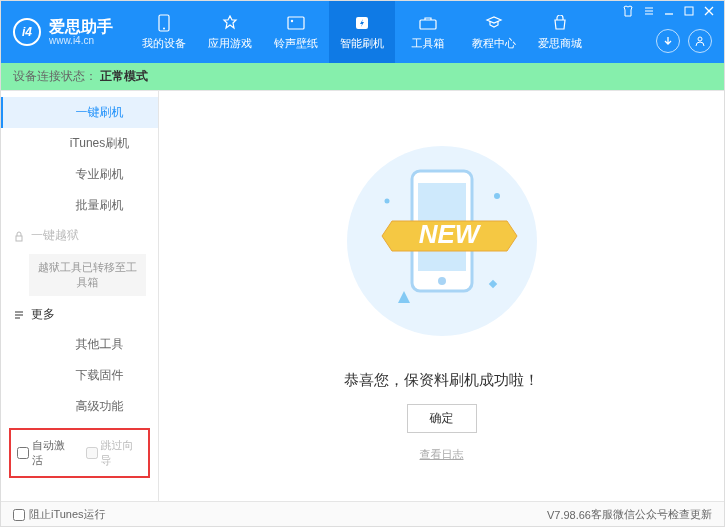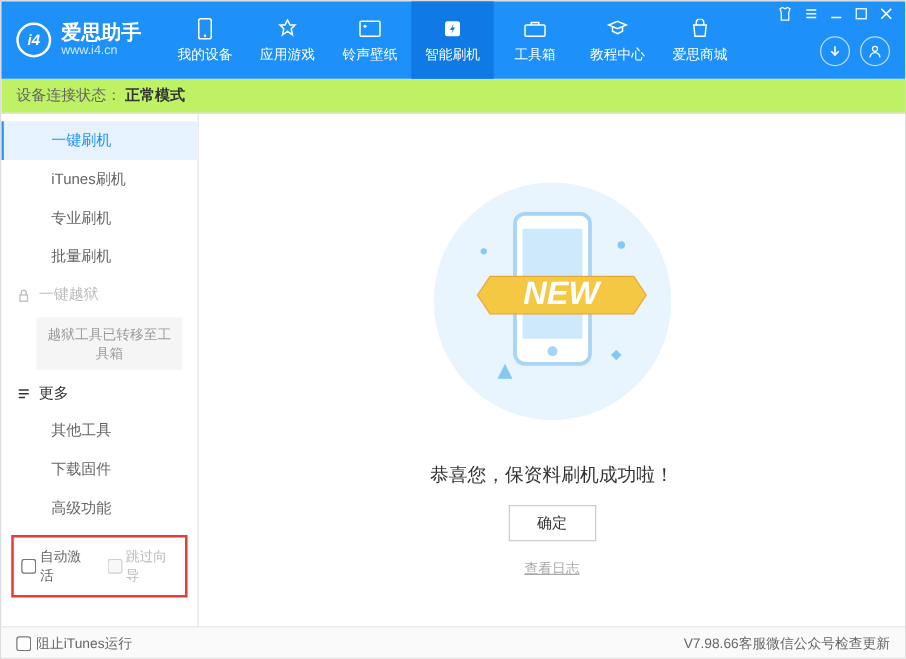--- a/index.html
+++ b/index.html
@@ -9,26 +9,26 @@
 .logo-circle { width: 28px; height: 28px; border: 2px solid #fff; border-radius: 50%; display: flex; align-items: center; justify-content: center; margin-right: 8px; }
 .logo-text { color: #fff; font-size: 16px; font-weight: bold; line-height: 1.1; }
 .logo-sub { color: #d0e8ff; font-size: 10px; }
 .nav { display: flex; height: 100%; }
 .nav-item { width: 66px; display: flex; flex-direction: column; align-items: center; justify-content: center; color: #fff; cursor: pointer; font-size: 11px; gap: 3px; }
 .nav-item.active { background: #0F7AE5; }
 .nav-icon { width: 20px; height: 20px; display: flex; align-items: center; justify-content: center; }
 .header-right { position: absolute; right: 10px; top: 4px; display: flex; gap: 10px; color: #fff; font-size: 11px; align-items: center; }
 .header-circles { position: absolute; right: 12px; bottom: 10px; display: flex; gap: 8px; }
 .circ-btn { width: 24px; height: 24px; border: 1.5px solid rgba(255,255,255,0.7); border-radius: 50%; display: flex; align-items: center; justify-content: center; color: #fff; cursor: pointer; }
-.status-bar { height: 28px; background: #bef264; display: flex; align-items: center; padding: 0 12px; font-size: 12px; color: #666; border-bottom: 1px solid #e5e5e5; }
+.status-bar { height: 28px; background: #86efac; display: flex; align-items: center; padding: 0 12px; font-size: 12px; color: #666; border-bottom: 1px solid #e5e5e5; }
 .status-bar b { color: #333; font-weight: bold; margin-left: 3px; }
 .body-area { display: flex; height: 410px; }
 .sidebar { width: 158px; border-right: 1px solid #e5e5e5; padding-top: 6px; overflow-y: auto; }
 .side-header { display: flex; align-items: center; padding: 6px 12px; color: #333; font-size: 12px; gap: 6px; }
-.side-item { padding: 7px 0 7px 40px; color: #666; font-size: 12px; cursor: pointer; }
+.side-item { padding: 7px 0 7px 40px; color: #666; font-size: 12px; cursor: pointer; text-align: center; }
 .side-item.active { background: #E6F2FE; color: #1E90FA; border-left: 2px solid #1E90FA; padding-left: 38px; }
 .side-note { margin: 4px 12px 4px 28px; padding: 6px; background: #f5f5f5; color: #999; font-size: 11px; text-align: center; }
 .checkbox-row { margin: 6px 8px; padding: 8px 6px; border: 2px solid #E93A3A; display: flex; gap: 12px; }
 .cb { display: flex; align-items: center; gap: 3px; font-size: 11px; color: #666; cursor: pointer; }
 .cb.disabled { color: #bbb; }
 .main { flex: 1; display: flex; flex-direction: column; align-items: center; justify-content: center; padding-top: 10px; }
 .illust { width: 200px; height: 200px; position: relative; }
 .success-text { font-size: 15px; color: #333; margin-top: 30px; }
 .ok-btn { margin-top: 14px; padding: 5px 22px; border: 1px solid #ccc; background: #fff; cursor: pointer; font-size: 12px; color: #333; }
 .log-link { margin-top: 14px; font-size: 11px; color: #aaa; text-decoration: underline; cursor: pointer; }

